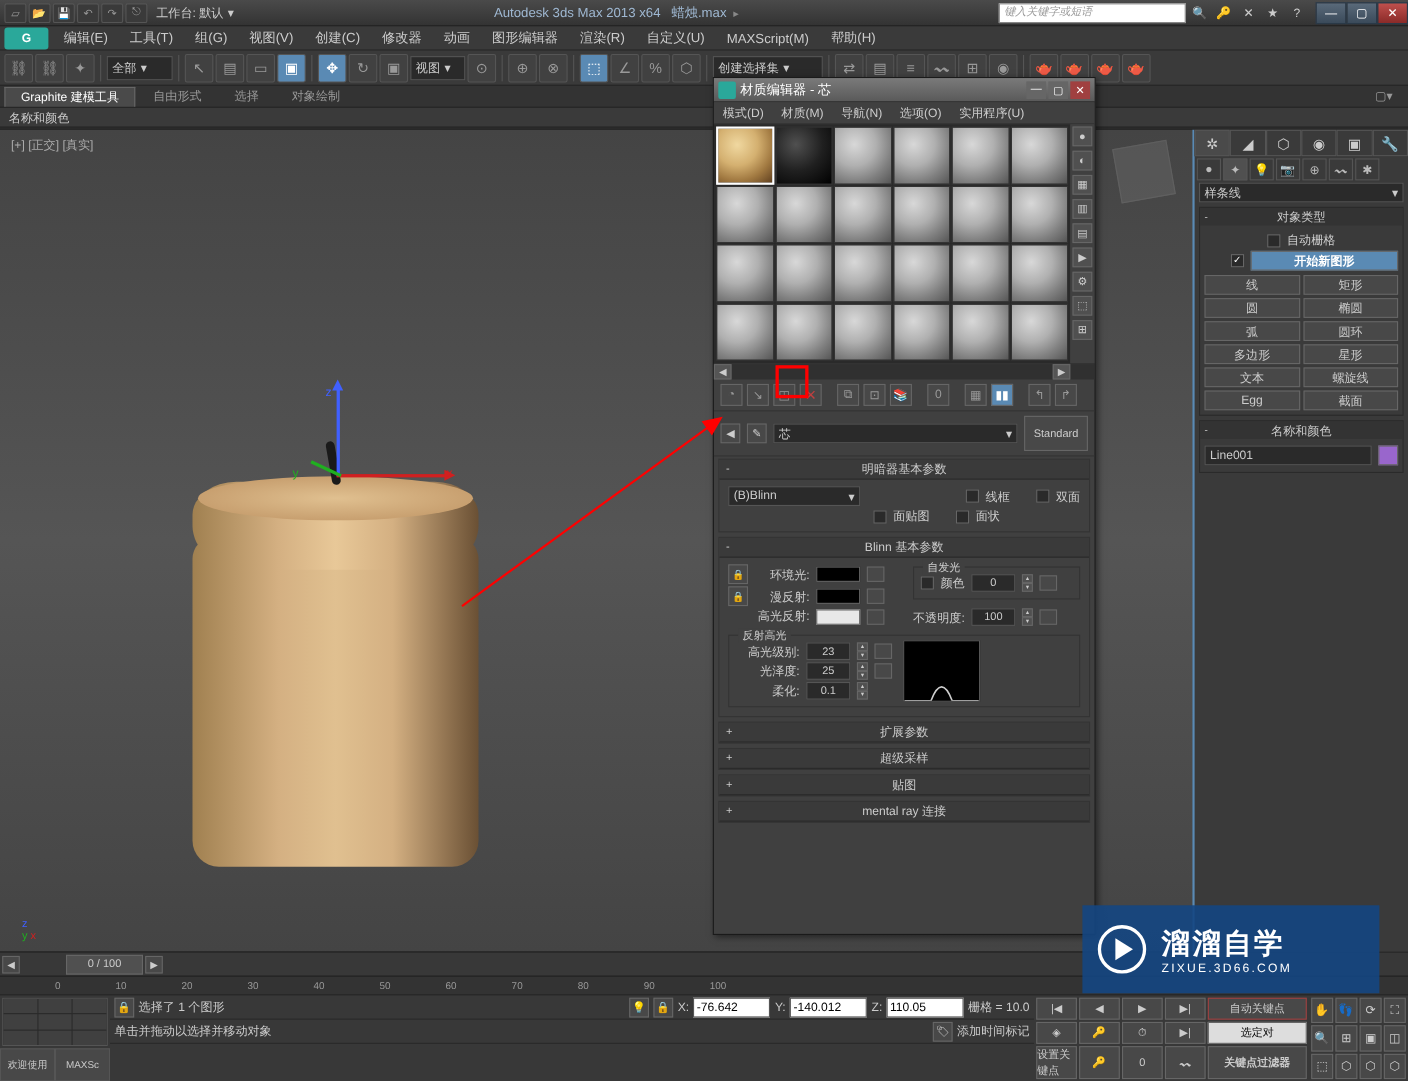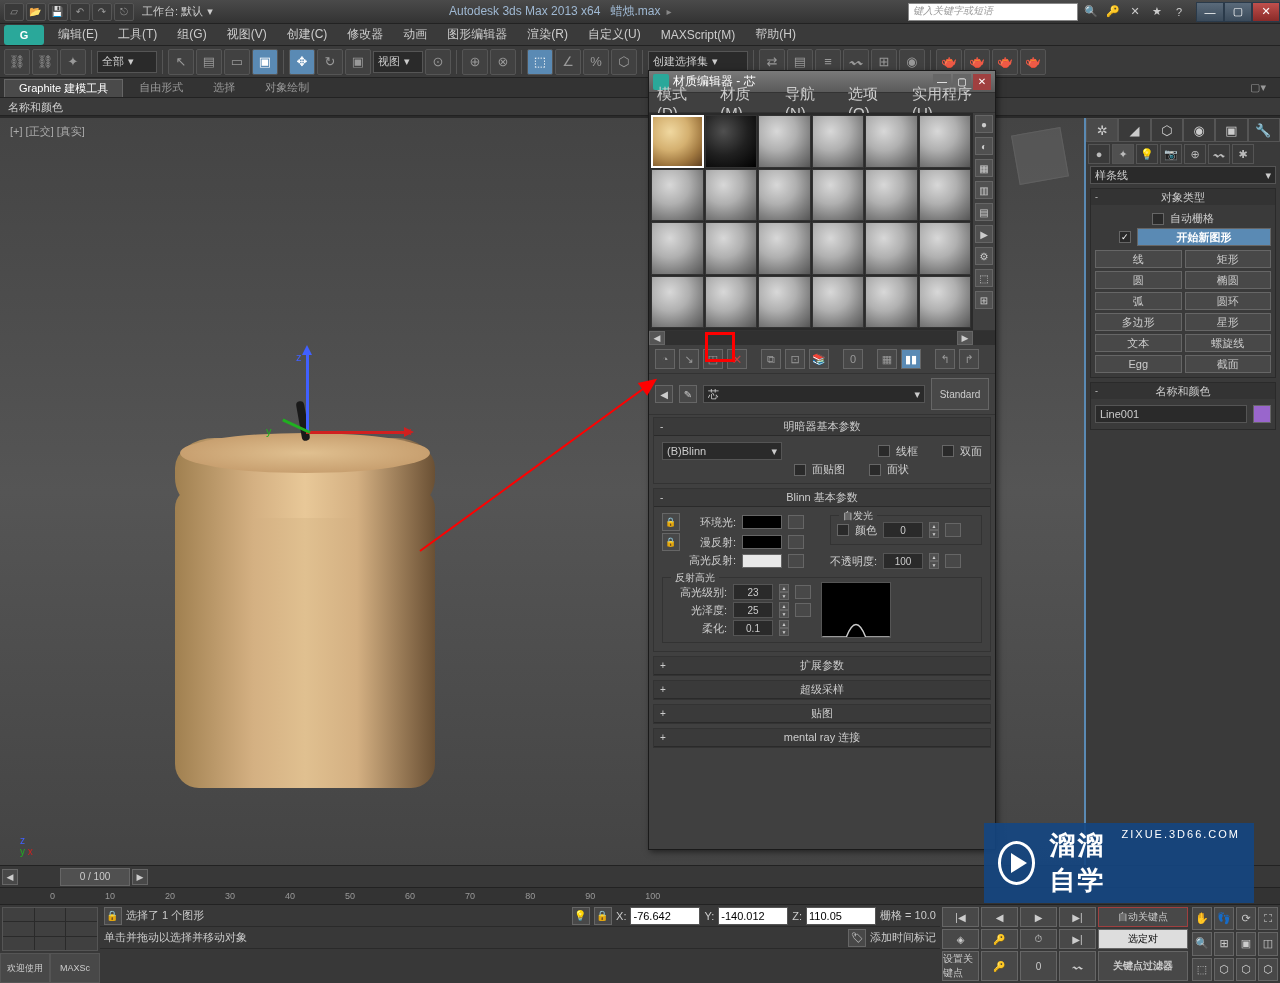--- a/index.html
+++ b/index.html
@@ -66,21 +66,21 @@
 
 
 .mat-editor { position: absolute; left: 648px; top: 70px; width: 348px; height: 780px; background: #404040; border: 1px solid #1a1a1a; box-shadow: 2px 2px 6px rgba(0,0,0,0.5); z-index: 40; display: flex; flex-direction: column; }
 .mat-titlebar { height: 22px; background: linear-gradient(#7a7a7a,#5a5a5a); display: flex; align-items: center; padding: 0 4px; color: #fff; font-size: 12px; border-bottom:1px solid #333; }
 .mat-titlebar .ti { width:16px; height:16px; background:#2aa89a; border-radius:2px; margin-right:4px; }
 .mat-titlebar .mat-title { flex:1; }
 .mat-titlebar .wc { display:flex; gap:2px; }
 .mat-titlebar .wc div { width:18px; height:16px; background:#666; display:flex; align-items:center; justify-content:center; font-size:10px; }
 .mat-titlebar .wc .cx { background:#a04040; }
 .mat-menubar { height: 20px; background: #404040; display: flex; align-items: center; border-bottom: 1px solid #333; }
-.mat-menubar .mi { padding: 0 8px; font-size: 15px; color: #ccc; }
+.mat-menubar .mi { padding: 0 8px; font-size: 11px; color: #ccc; }
 .slot-area { display: flex; border-bottom: 1px solid #333; }
 .slot-grid { flex: 1; display: grid; grid-template-columns: repeat(6, 1fr); grid-template-rows: repeat(4, 1fr); gap: 1px; background: #2a2a2a; padding: 2px; }
 .slot { background: radial-gradient(circle at 35% 30%, #d8d8d8 0%, #b0b0b0 40%, #808080 70%, #555 100%); aspect-ratio: 1; border: 1px solid #333; }
 .slot.sel { border: 2px solid #fff; background: radial-gradient(circle at 35% 30%, #f0d8a0 0%, #d4b070 40%, #a07840 70%, #604020 100%); }
 .slot.dark { background: radial-gradient(circle at 35% 30%, #505050 0%, #202020 50%, #000 100%); }
 .slot-side { width: 22px; display: flex; flex-direction: column; gap: 4px; padding: 2px; background: #404040; }
 .slot-side .sic { width: 18px; height: 18px; background: #505050; border: 1px solid #666; display:flex; align-items:center; justify-content:center; font-size:10px; }
 .slot-scroll { height: 14px; display: flex; background: #303030; }
 .slot-scroll .sb { width: 16px; background: #555; border: 1px solid #666; display:flex; align-items:center; justify-content:center; font-size:9px; }
 .slot-scroll .track { flex:1; }
@@ -161,21 +161,21 @@
 .anim-btn { background:#484848; border:1px solid #666; display:flex; align-items:center; justify-content:center; font-size:10px; color:#ccc;}
 .anim-btn.red { border-color:#a04040;}
 .anim-btn.wht { background:#ddd; color:#000; }
 .nav-controls { width: 90px; display: grid; grid-template-columns: repeat(4, 1fr); grid-template-rows: repeat(3, 1fr); gap: 2px; padding: 2px; }
 .nav-btn { background:#484848; border:1px solid #666; display:flex; align-items:center; justify-content:center; font-size:11px;}
 
 
 .watermark { position: absolute; right: 26px; bottom: 80px; width: 270px; height: 80px; background: rgba(20,70,130,0.9); display: flex; align-items: center; padding: 0 14px; gap: 14px; z-index: 60; color:#fff;}
 .watermark .play { width: 44px; height: 44px; border: 3px solid #fff; border-radius: 50%; display: flex; align-items: center; justify-content: center; }
 .watermark .play::after { content: ''; border-left: 16px solid #fff; border-top: 10px solid transparent; border-bottom: 10px solid transparent; margin-left:4px;}
-.watermark .wm-text { display: flex; flex-direction: row; }
+.watermark .wm-text { display: flex; flex-direction: column; }
 .watermark .wm1 { font-size: 26px; font-weight: bold; letter-spacing: 2px; }
 .watermark .wm2 { font-size: 11px; letter-spacing: 2px; }
 </style>
 </head>
 <body>
 
 <div class="titlebar">
   <div class="qat">
     <div class="qat-btn">▱</div>
     <div class="qat-btn">📂</div>

